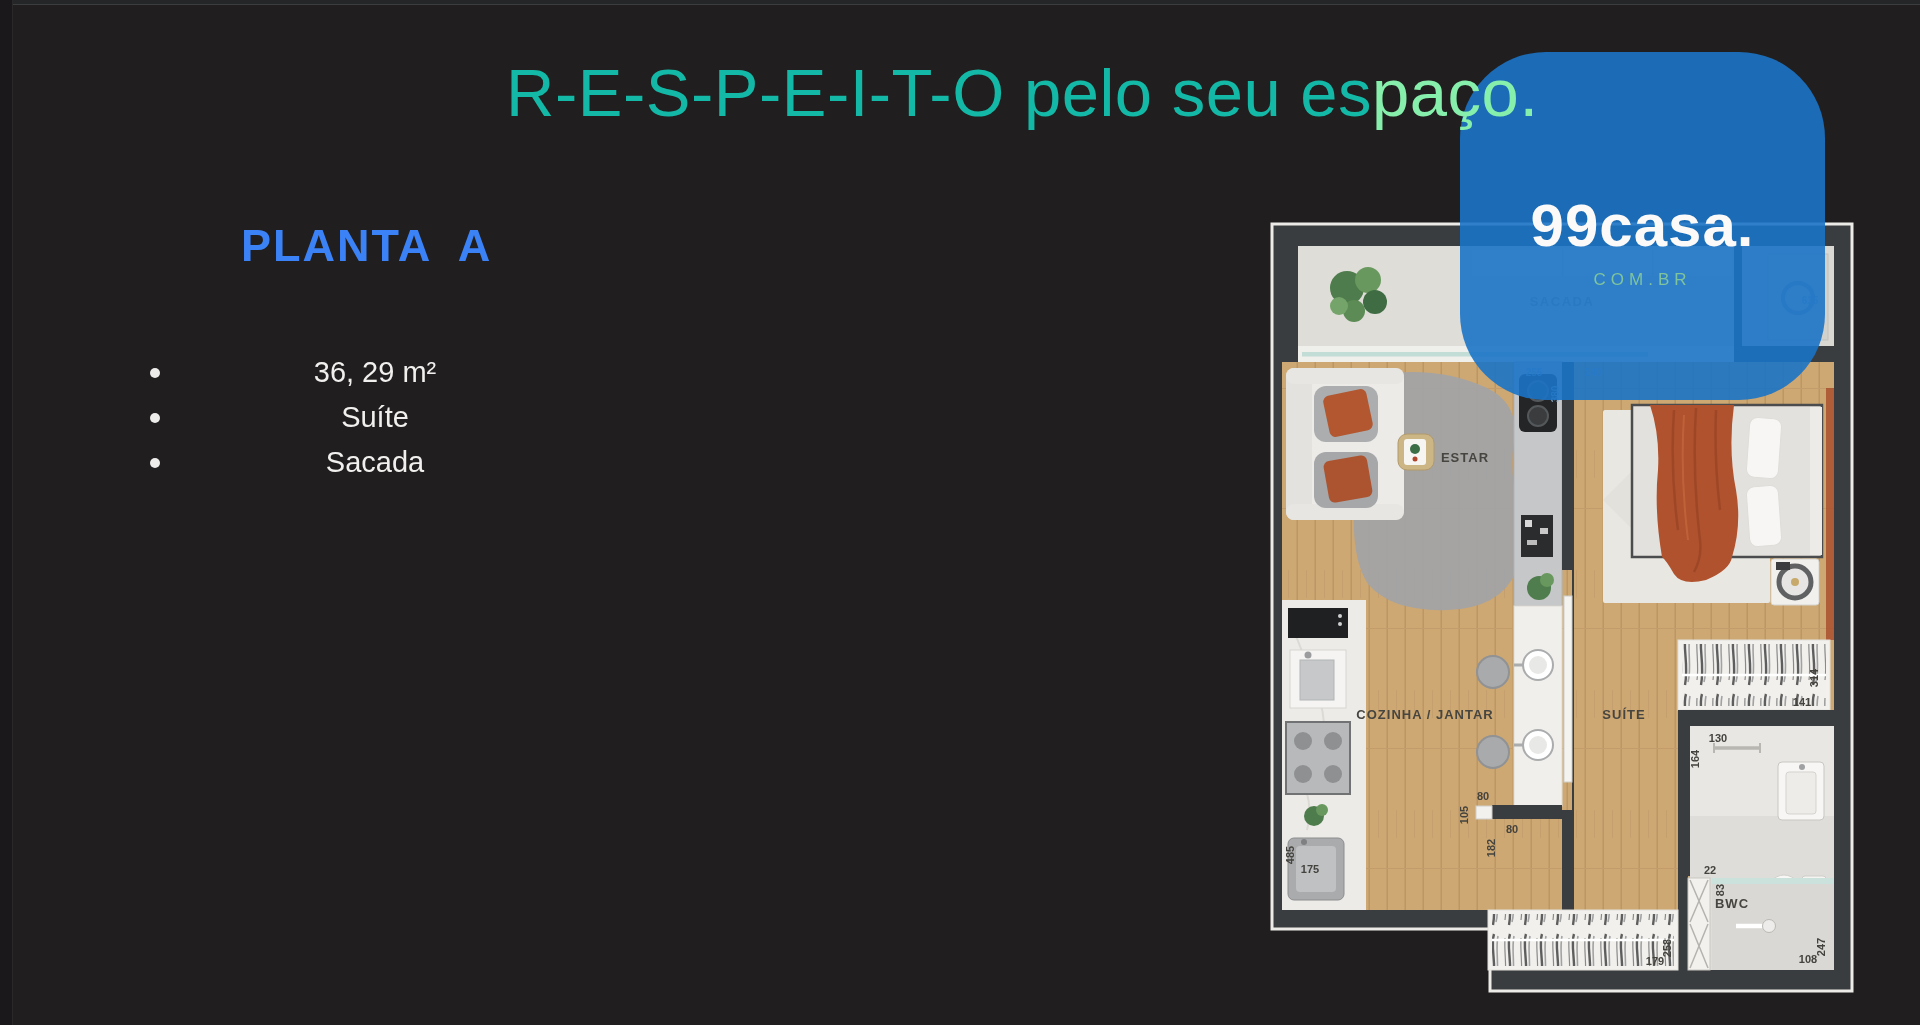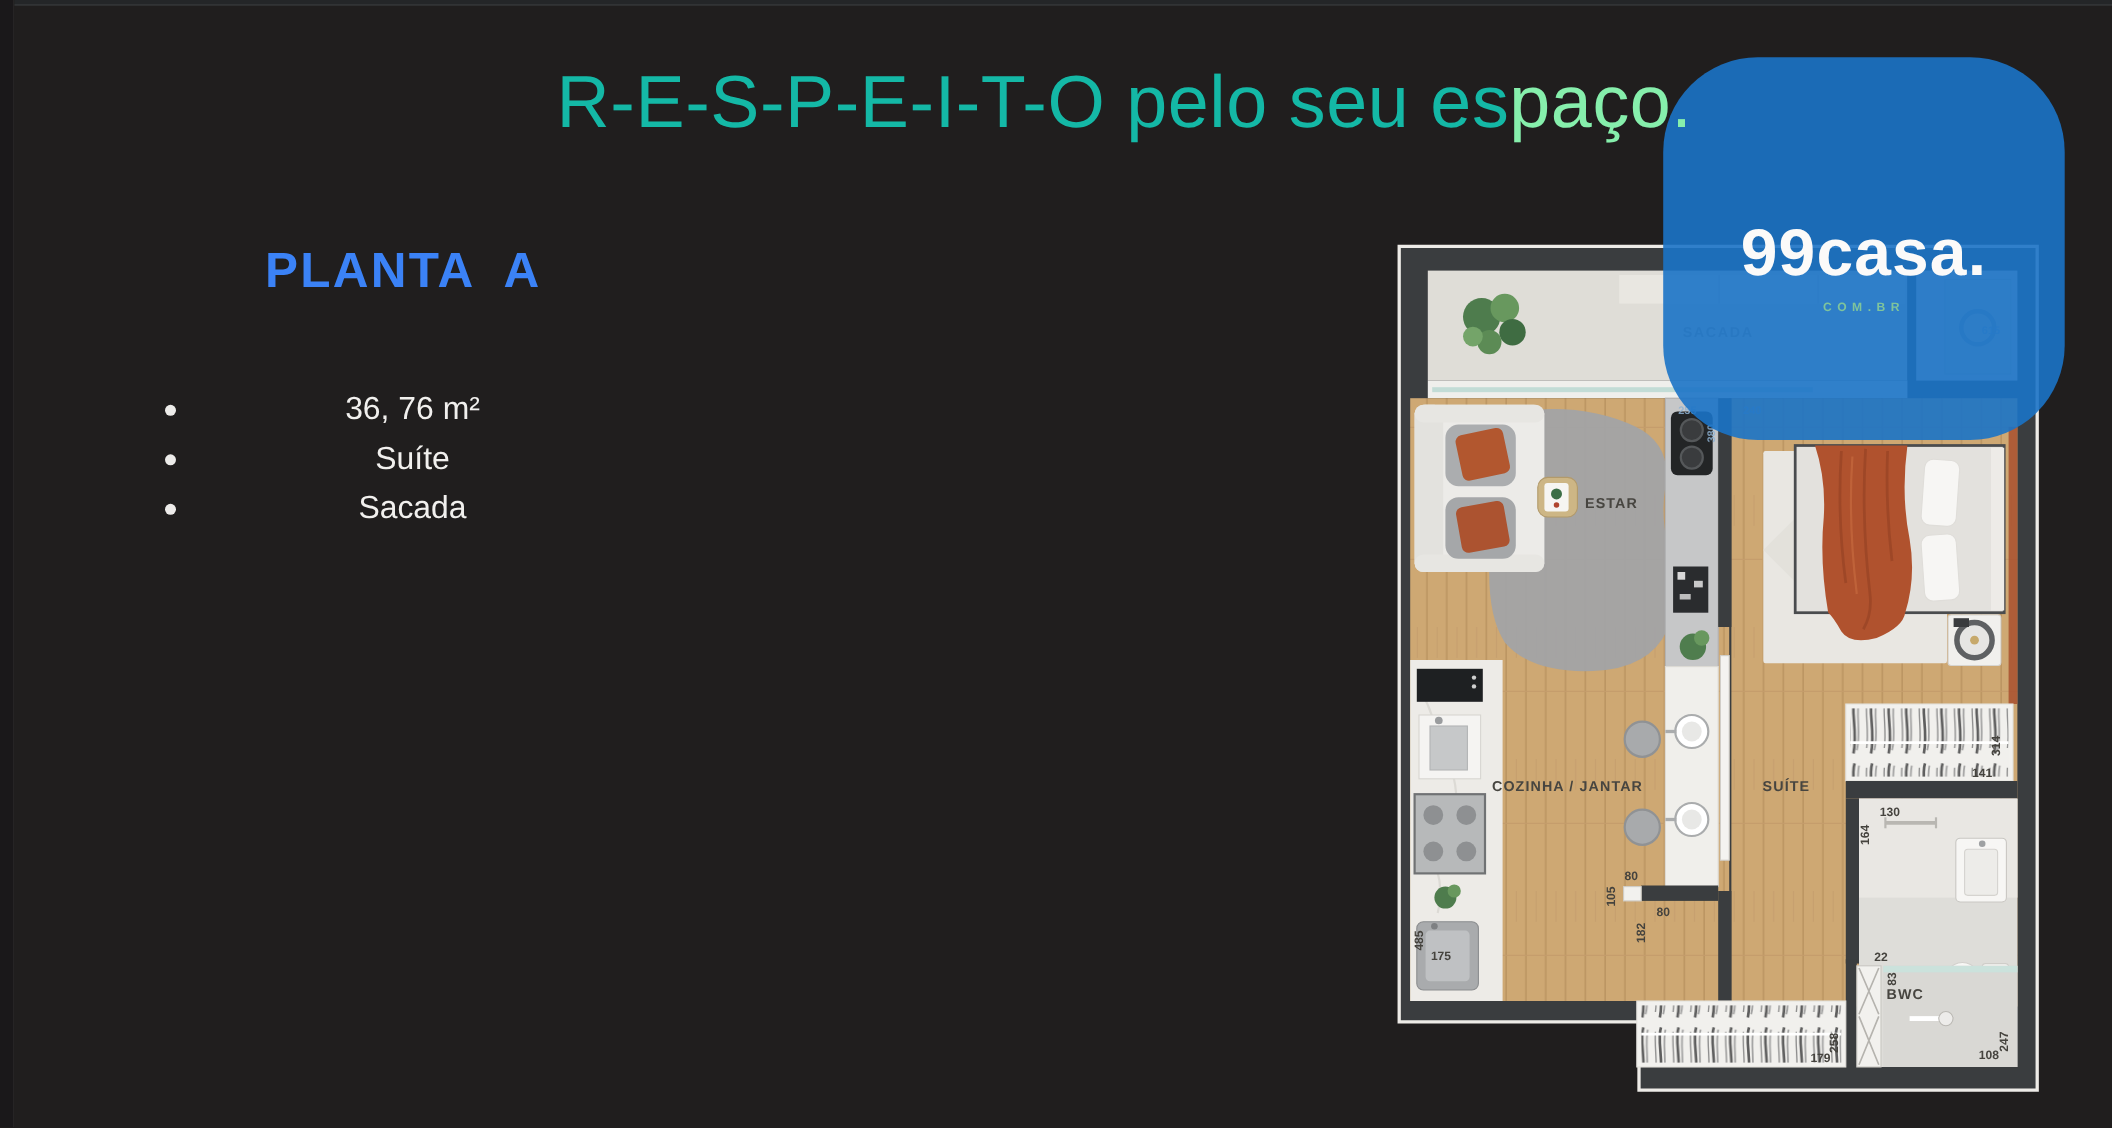--- a/index.html
+++ b/index.html
@@ -39,53 +39,53 @@
   }
   .bullets li .dot {
     position:absolute; left:0px; top:18px; width:10px; height:10px;
     border-radius:50%; background:#EDECEA;
   }
   .plan-wrap {
     position:absolute; left:1262px; top:210px; width:600px; height:785px;
     z-index:1;
   }
   .logo {
-    position:absolute; left:1512px; top:52px; width:365px; height:348px;
+    position:absolute; left:1460px; top:52px; width:365px; height:348px;
     background:rgba(27,115,198,0.9);
     border-radius:86px; z-index:3;
     display:flex; flex-direction:column; align-items:center; justify-content:center;
   }
   .logo .brand {
     margin-top:28px;
     font-size:60px; font-weight:bold; color:#FBFAF9; letter-spacing:1px;
   }
   .logo .domain {
     margin-top:10px;
-    font-size:11px; letter-spacing:5px; color:#7FC49C; font-weight:bold;
+    font-size:17px; letter-spacing:5px; color:#7FC49C; font-weight:normal;
   }
   svg text {
     font-family:"Liberation Sans", sans-serif;
   }
   .room-label { font-size:13px; fill:#474540; letter-spacing:1px; font-weight:bold; }
   .room-label-faint { font-size:13px; fill:#A7A39A; letter-spacing:1.5px; font-weight:bold; }
   .dim { font-size:11px; fill:#45433E; font-weight:bold; }
   .dim-faint { font-size:10px; fill:#8FB3D4; font-weight:bold; opacity:0.85; }
 </style>
 </head>
 <body>
 
 <div class="topbar"></div>
 <div class="leftstrip"></div>
 
 <h1 class="title"><span class="hl">R-E-S-P-E-I-T-O pelo seu es</span><span class="rest">paço.</span></h1>
 
 <h2 class="heading">PLANTA  A</h2>
 
 <ul class="bullets">
-  <li><span class="dot"></span><span>36, 76 m²</span></li>
+  <li><span class="dot"></span><span>36, 29 m²</span></li>
   <li><span class="dot"></span><span>Suíte</span></li>
   <li><span class="dot"></span><span>Sacada</span></li>
 </ul>
 
 <div class="plan-wrap">
 <svg width="600" height="785" viewBox="0 0 600 785">
   <defs>
     <pattern id="wood" width="18" height="120" patternUnits="userSpaceOnUse">
       <rect width="18" height="120" fill="#CEA873"></rect>
       <rect x="16.5" width="1.5" height="120" fill="#BC9663"></rect>

